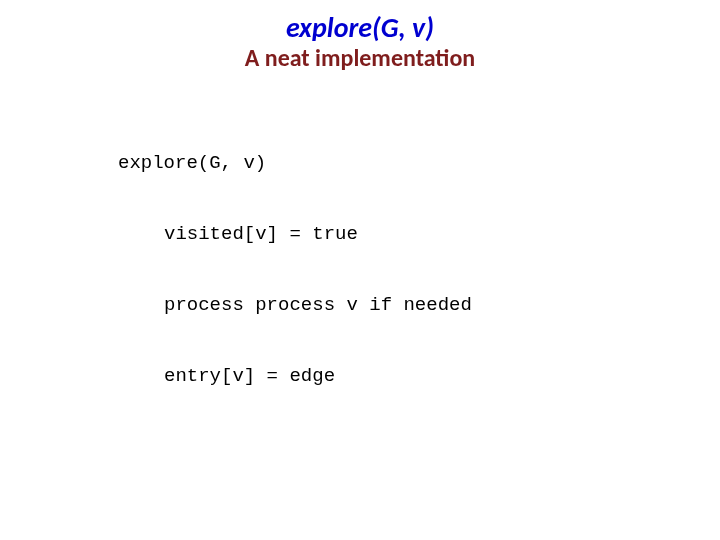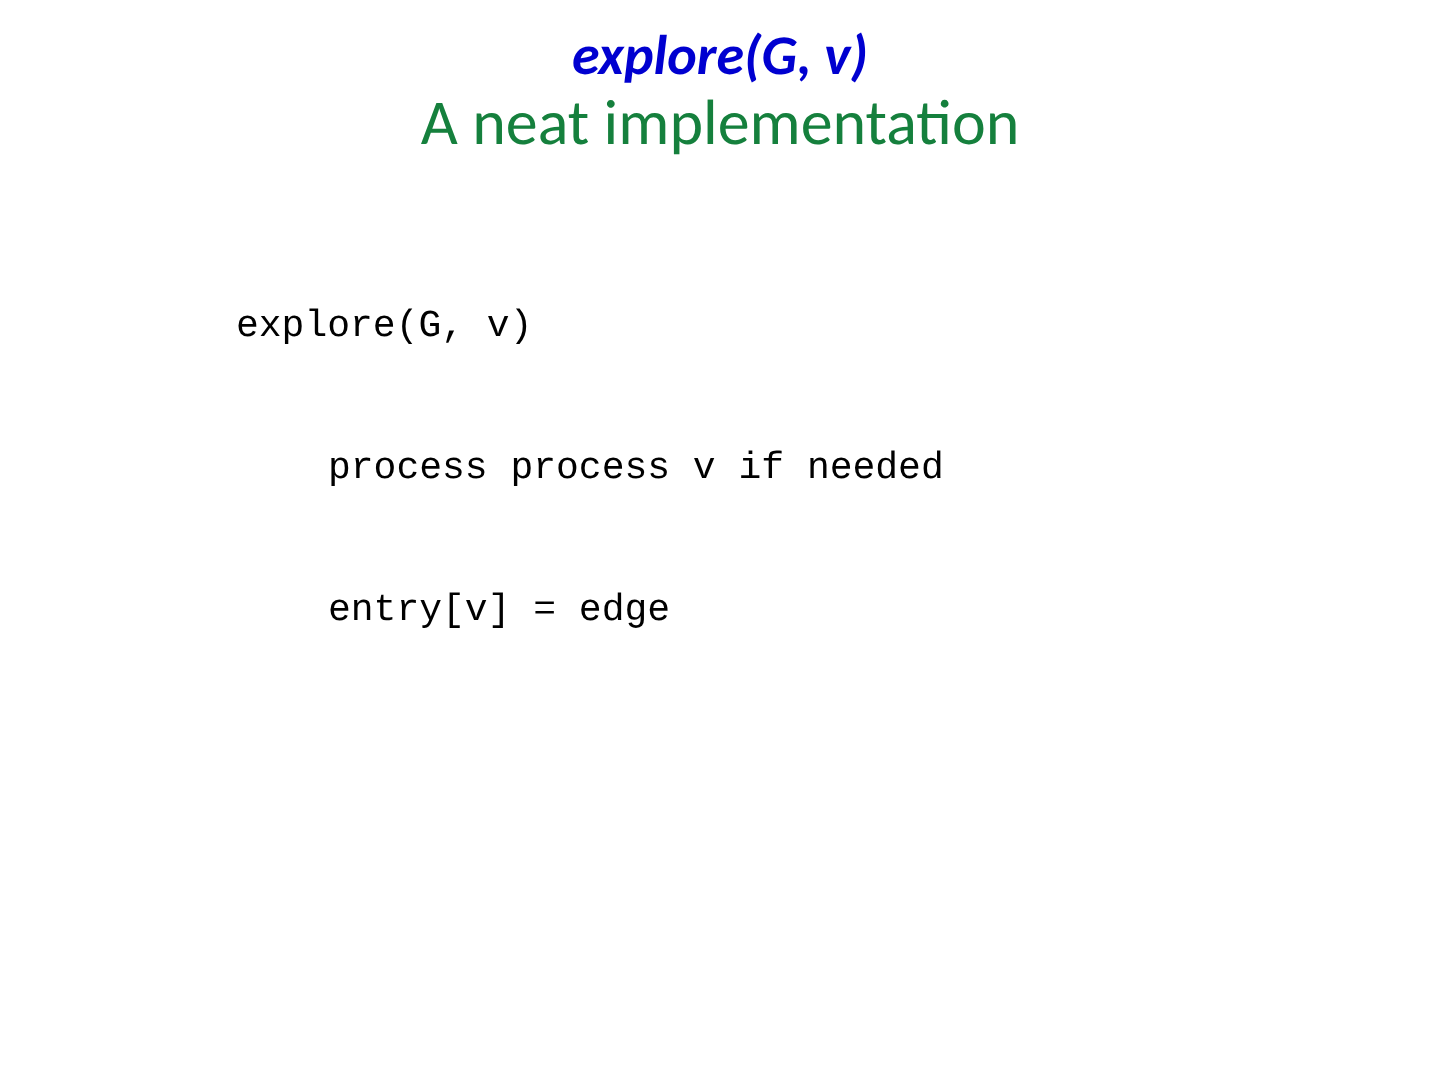--- a/index.html
+++ b/index.html
@@ -25,23 +25,23 @@
     text-align: center;
   }
   .title-line1 {
     color: #0000d0;
     font-style: italic;
     font-weight: 700;
     font-size: 28px;
     line-height: 1.15;
   }
   .title-line2 {
-    color: #15803d;
-    font-weight: 400;
-    font-size: 32px;
+    color: #7f1d1d;
+    font-weight: 700;
+    font-size: 24px;
     line-height: 1.15;
   }
   .code-block {
     position: absolute;
     top: 104px;
     left: 118px;
     font-family: Consolas, "Courier New", monospace;
     font-size: 19px;
     line-height: 1.25;
     color: #000;
@@ -54,20 +54,21 @@
 
 <div class="slide">
 
   <div class="title-block">
     <div class="title-line1">explore(G, v)</div>
     <div class="title-line2">A neat implementation</div>
   </div>
 
   <div class="code-block">
     <div>explore(G, v)</div>
+    <div class="ind1">visited[v] = true</div>
     <div class="ind1">process process v if needed</div>
     <div class="ind1">entry[v] = edge</div>
     
     
     
     
     
     
   </div>
 

